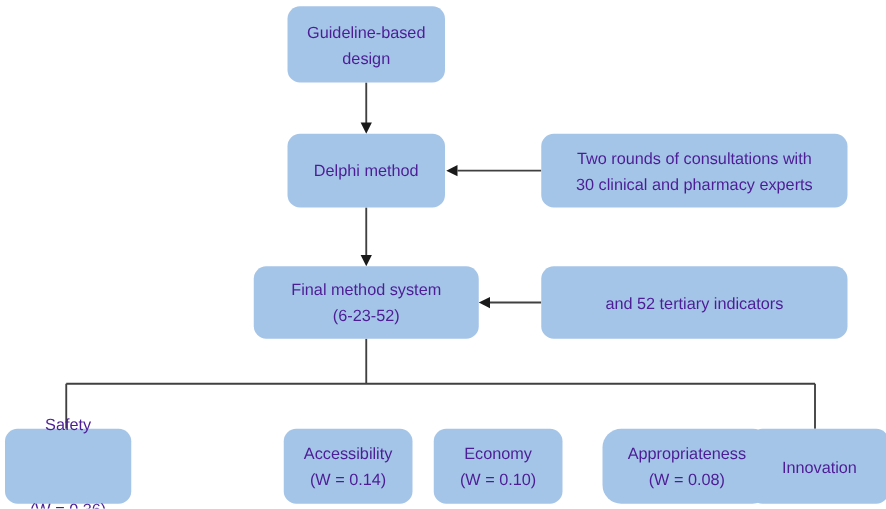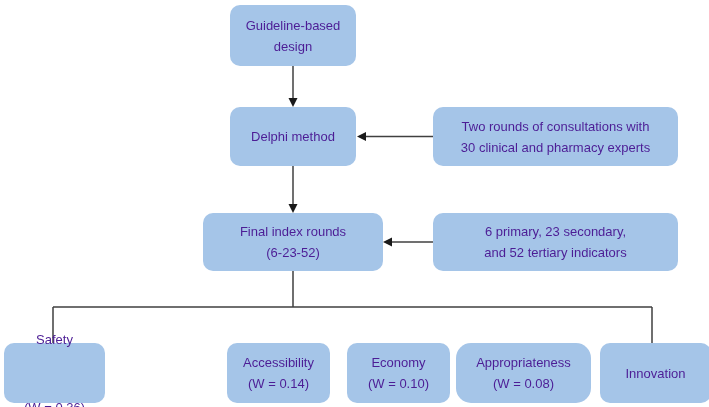--- a/index.html
+++ b/index.html
@@ -39,21 +39,21 @@
   .n-final       { left: 203px; top: 213px; width: 180px; height: 58px; }
   
   .n-delphi-note { left: 433px; top: 107px; width: 245px; height: 59px; }
   .n-final-note  { left: 433px; top: 213px; width: 245px; height: 58px; }
   
   .dim { top: 343px; height: 60px; }
   .d0 { left: 4px;   width: 101px; gap: 47px; }
   .d1 { left: 115px; width: 102px; }
   .d2 { left: 227px; width: 103px; }
   .d3 { left: 347px; width: 103px; }
-  .d4 { left: 456px; width: 135px; border-radius: 15px; }
+  .d4 { left: 482px; width: 135px; border-radius: 15px; }
   .d5 { left: 600px; width: 111px; }
 </style>
 </head>
 <body>
 
 <div class="canvas">
 
   <svg class="connectors" width="709" height="407" viewBox="0 0 709 407">
 
     <g>
@@ -87,26 +87,25 @@
   <div class="node n-delphi">
     <span>Delphi method</span>
   </div>
 
   <div class="node n-delphi-note">
     <span>Two rounds of consultations with</span>
     <span>30 clinical and pharmacy experts</span>
   </div>
 
   <div class="node n-final">
-    <span>Final index rounds</span>
+    <span>Final method system</span>
     <span>(6-23-52)</span>
   </div>
 
   <div class="node n-final-note">
-    <span>6 primary, 23 secondary,</span>
     <span>and 52 tertiary indicators</span>
   </div>
 
   <div class="node dim d0">
     <span>Safety</span>
     <span>(W = 0.36)</span>
   </div>
   <div class="node dim d2">
     <span>Accessibility</span>
     <span>(W = 0.14)</span>

